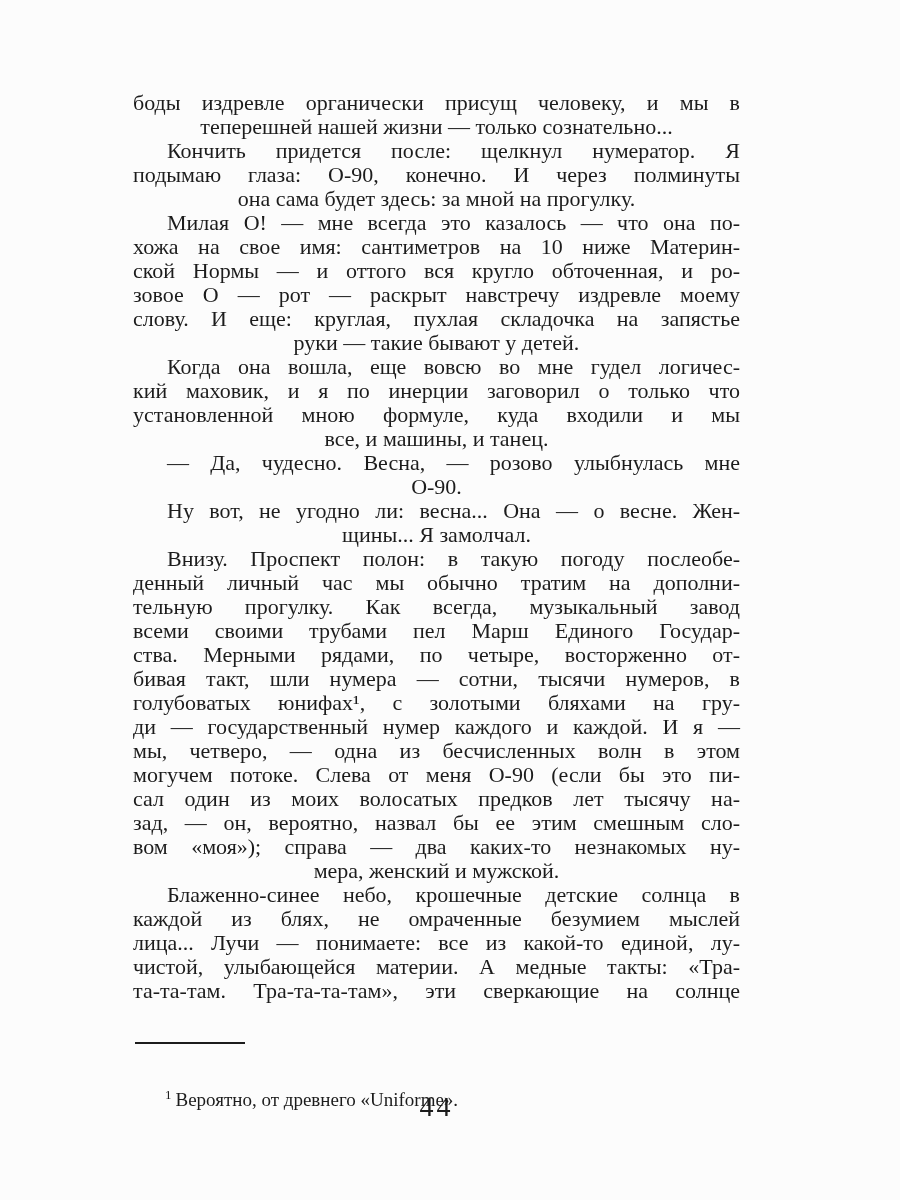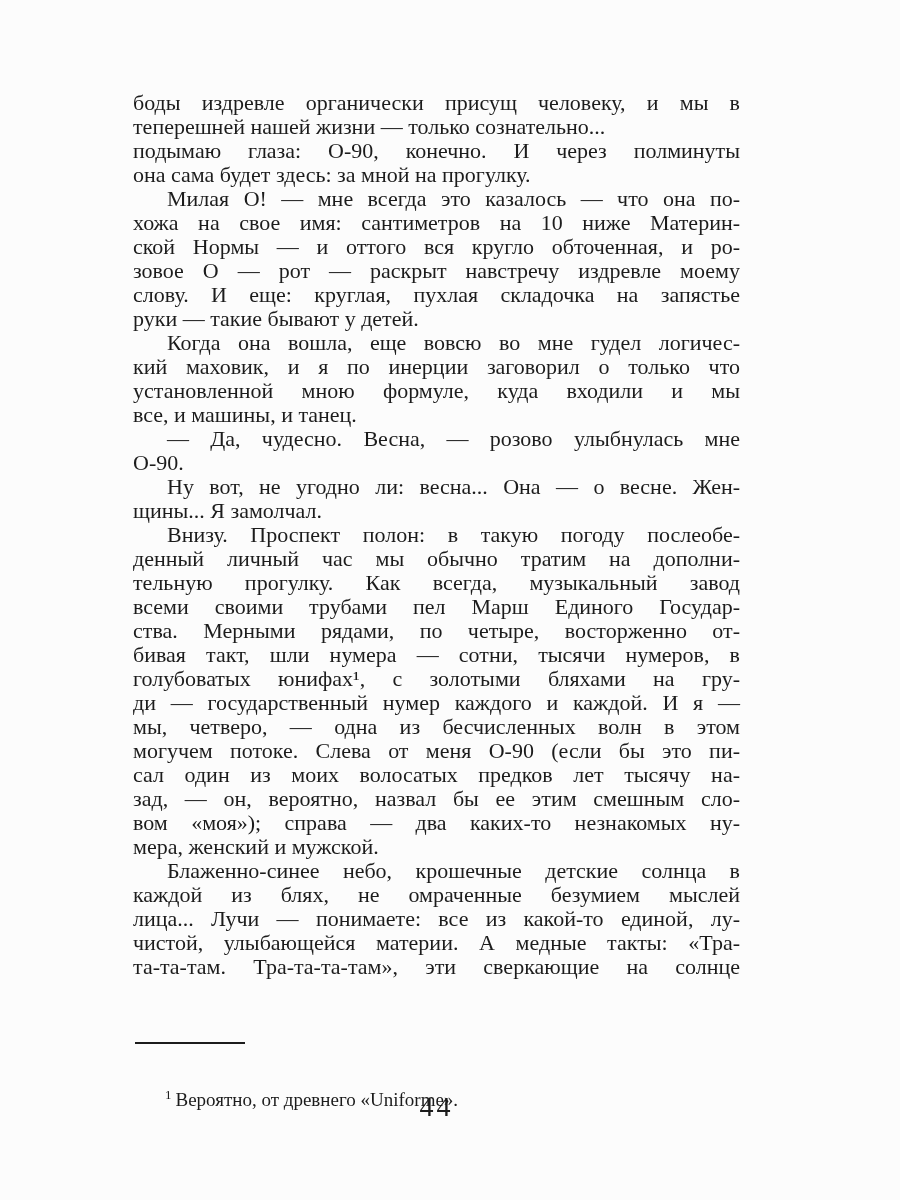--- a/index.html
+++ b/index.html
@@ -18,21 +18,21 @@
     text-decoration: underline;
   }
   .body-text {
     position: absolute;
     left: 133px;
     top: 91px;
     width: 607px;
     font-size: 22px;
     line-height: 24px;
   }
-  .line { height: 24px; text-align: left; }
+  .line { height: 24px; text-align: center; }
   .line.j { text-align: justify; text-align-last: justify; }
   .line.ind { text-indent: 34px; }
   .footnote-rule {
     position: absolute;
     left: 135px;
     top: 1042px;
     width: 110px;
     height: 2px;
     background: #1c1c1c;
   }
@@ -61,20 +61,21 @@
   }
 </style>
 </head>
 <body>
 
 <div class="page">
 
   <div class="body-text" id="body-lines">
       <div class="line j">боды издревле органически присущ человеку, и мы в</div>
       <div class="line">теперешней нашей жизни — только сознательно...</div>
+      <div class="line j ind">Кончить придется после: щелкнул нумератор. Я</div>
       <div class="line j">подымаю глаза: О-90, конечно. И через полминуты</div>
       <div class="line">она сама будет здесь: за мной на прогулку.</div>
       <div class="line j ind">Милая О! — мне всегда это казалось — что она по-</div>
       <div class="line j">хожа на свое имя: сантиметров на 10 ниже Материн-</div>
       <div class="line j">ской Нормы — и оттого вся кругло обточенная, и ро-</div>
       <div class="line j">зовое О — рот — раскрыт навстречу издревле моему</div>
       <div class="line j">слову. И еще: круглая, пухлая складочка на запястье</div>
       <div class="line">руки — такие бывают у детей.</div>
       <div class="line j ind">Когда она вошла, еще вовсю во мне гудел логичес-</div>
       <div class="line j">кий маховик, и я по инерции заговорил о только что</div>

